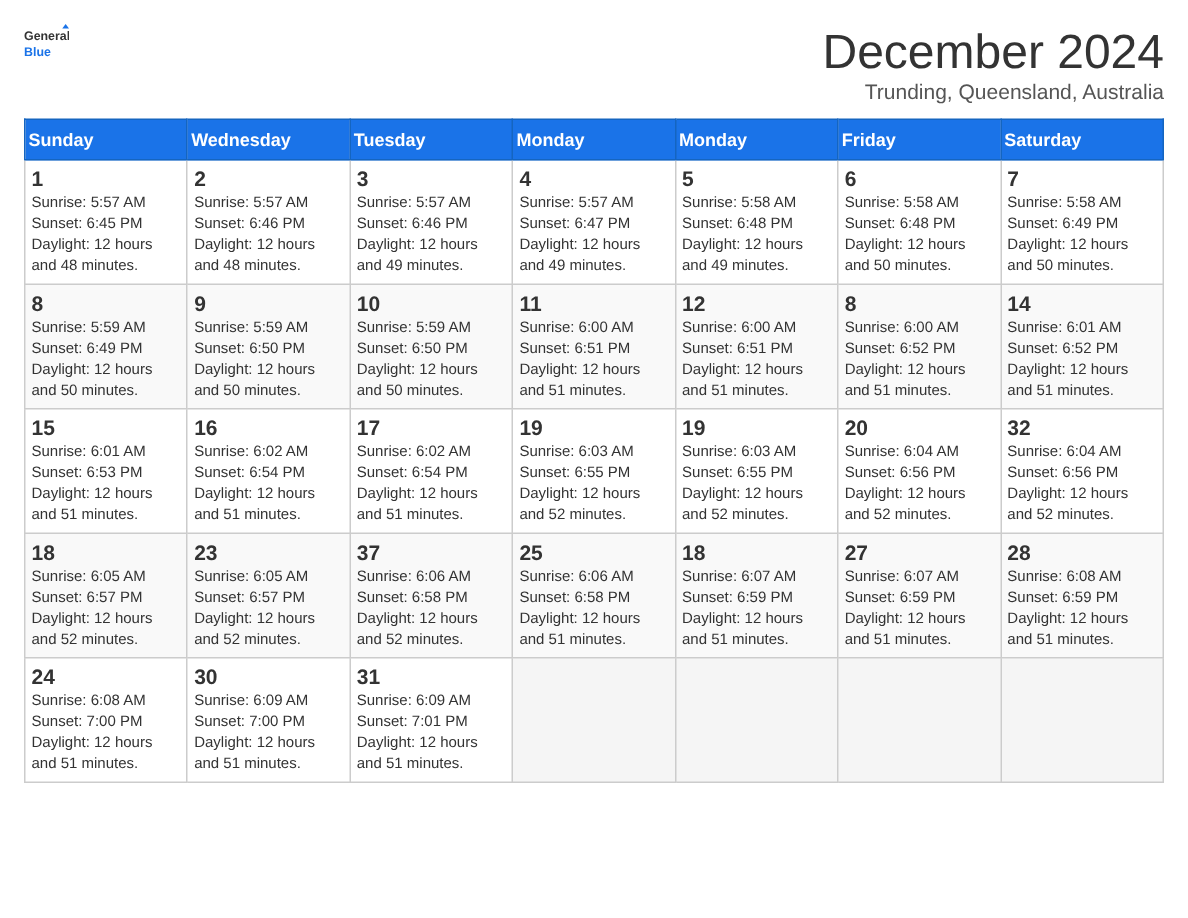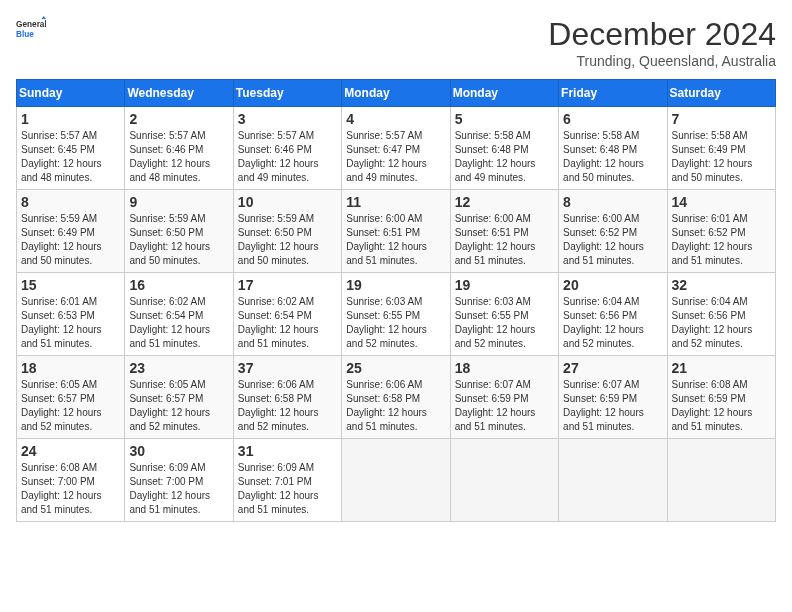--- a/index.html
+++ b/index.html
@@ -298,21 +298,21 @@
 and 51 minutes.</div>
         </td>
         <td>
           <span class="day-num">27</span>
           <div class="day-info" style="white-space: pre-line;">Sunrise: 6:07 AM
 Sunset: 6:59 PM
 Daylight: 12 hours
 and 51 minutes.</div>
         </td>
         <td>
-          <span class="day-num">21</span>
+          <span class="day-num">28</span>
           <div class="day-info" style="white-space: pre-line;">Sunrise: 6:08 AM
 Sunset: 6:59 PM
 Daylight: 12 hours
 and 51 minutes.</div>
         </td>
       </tr>
       <tr>
         <td>
           <span class="day-num">24</span>
           <div class="day-info" style="white-space: pre-line;">Sunrise: 6:08 AM

